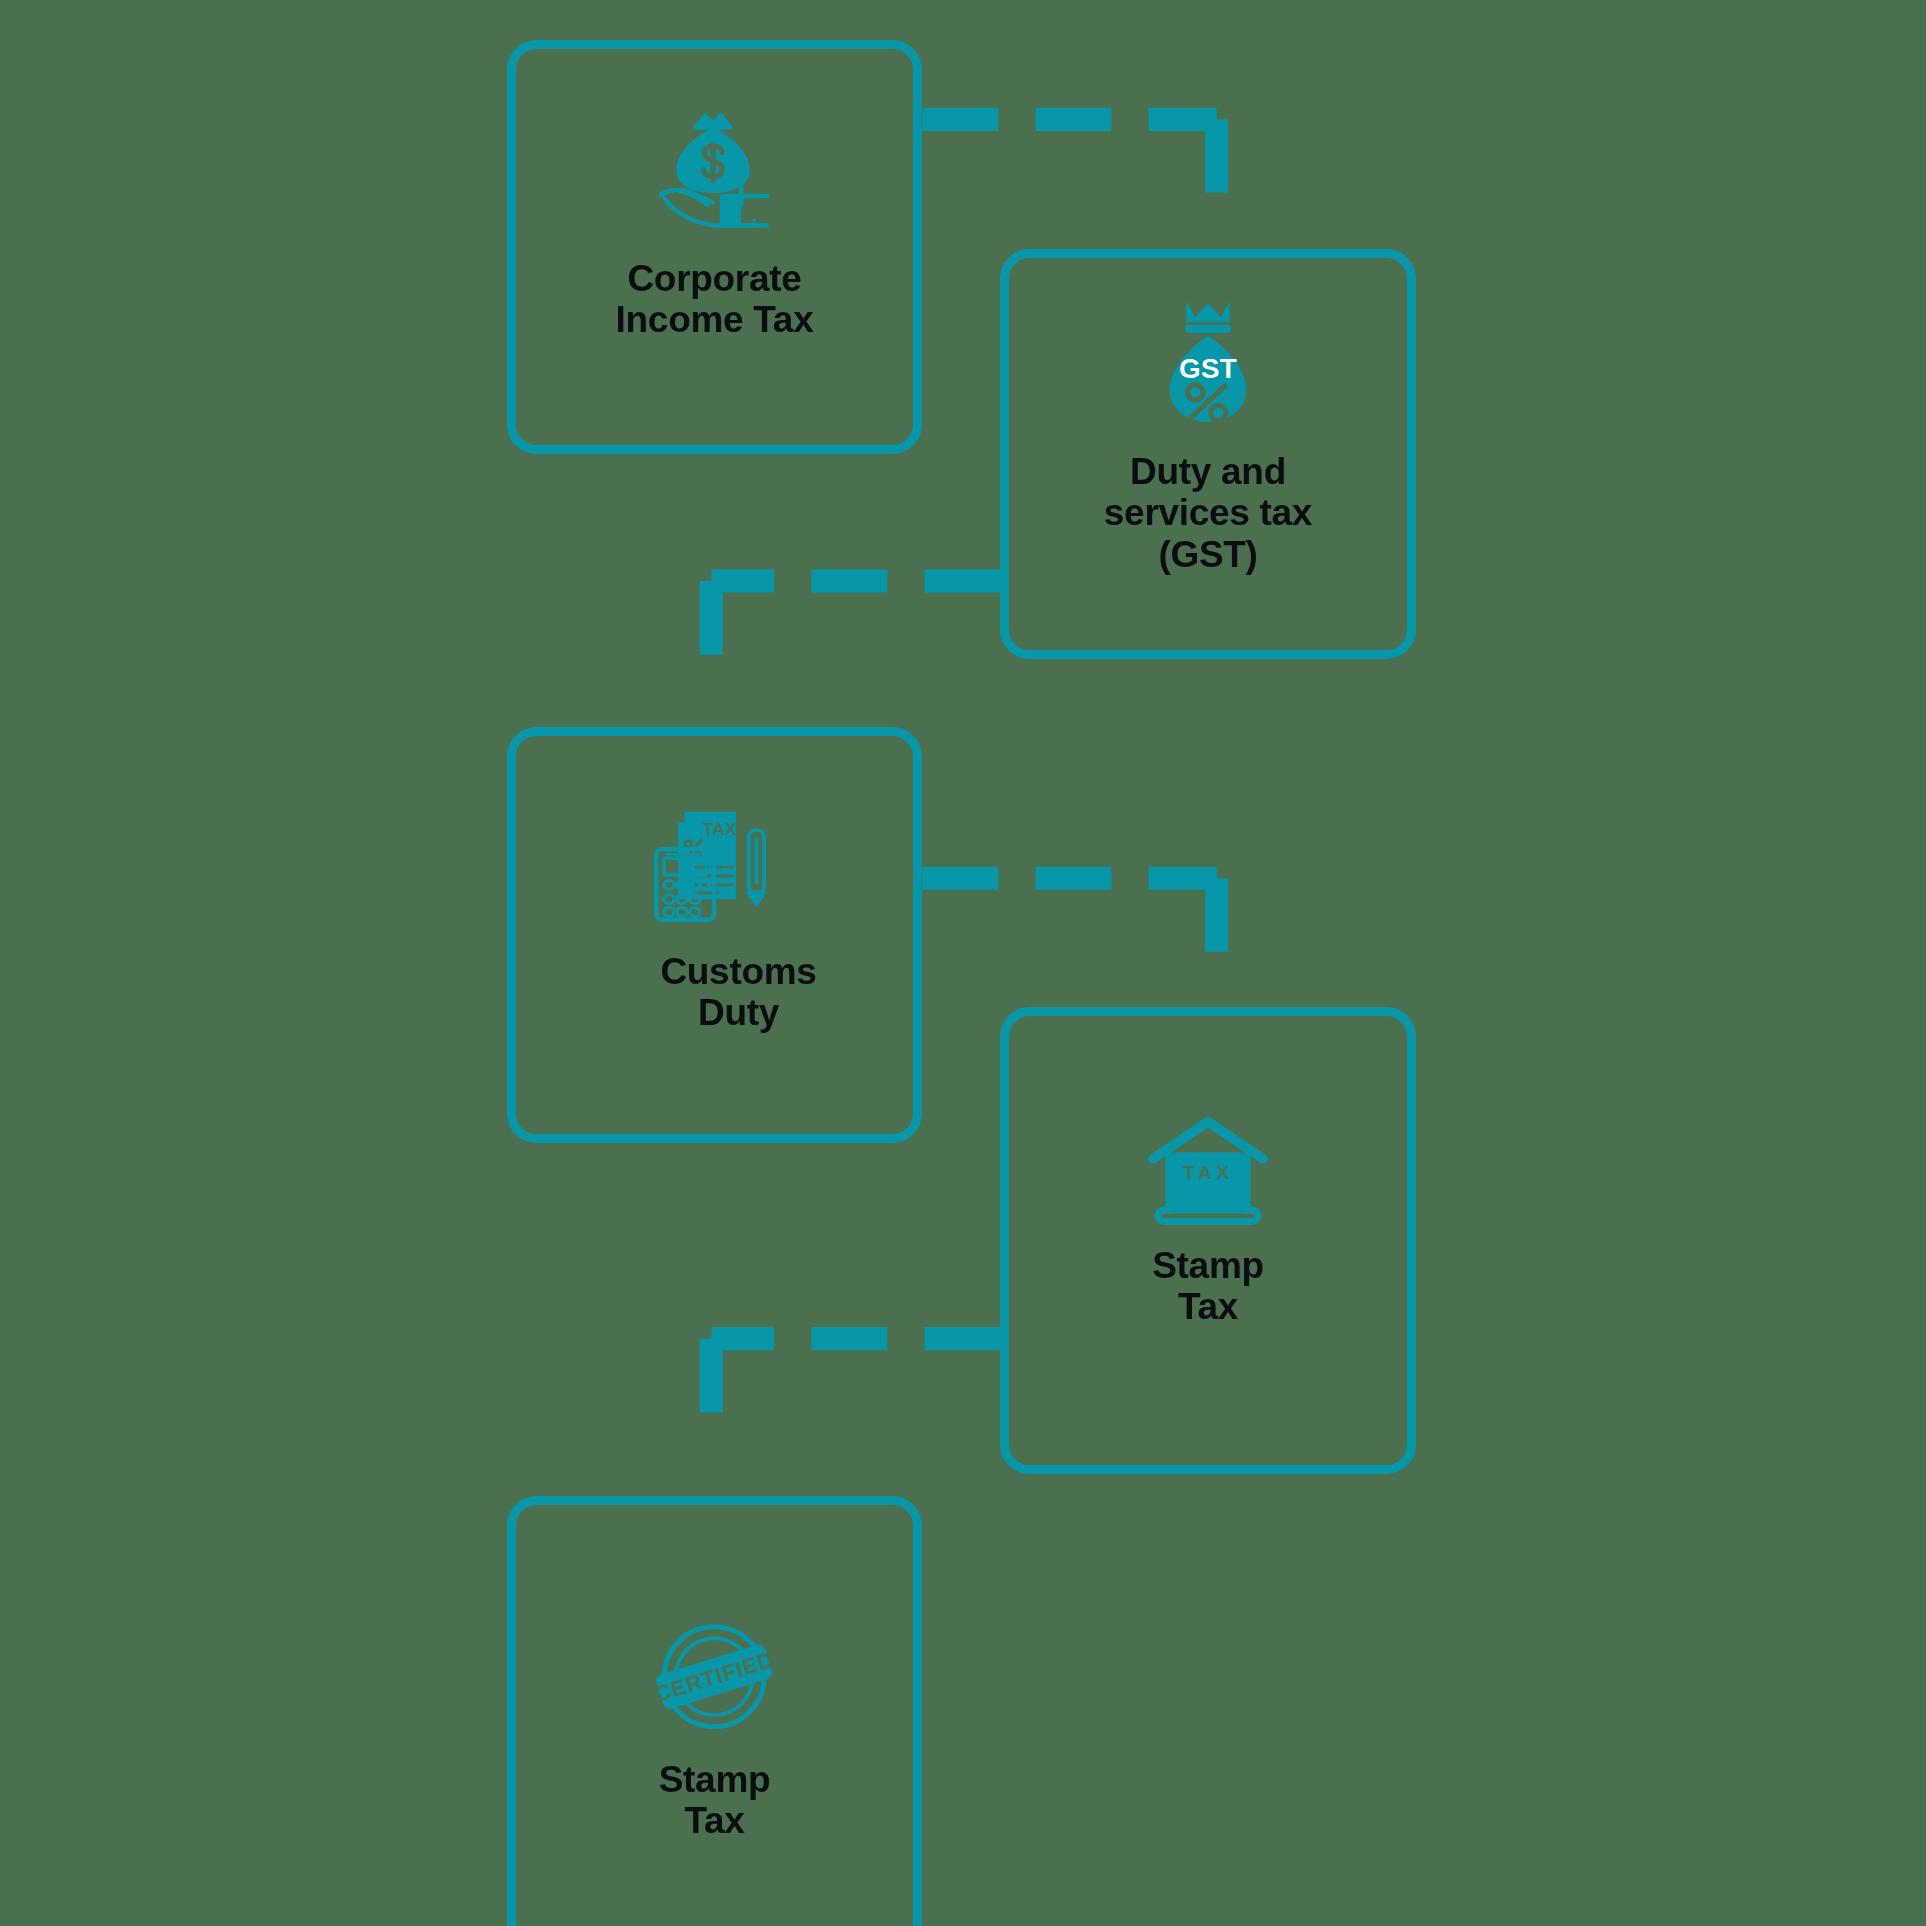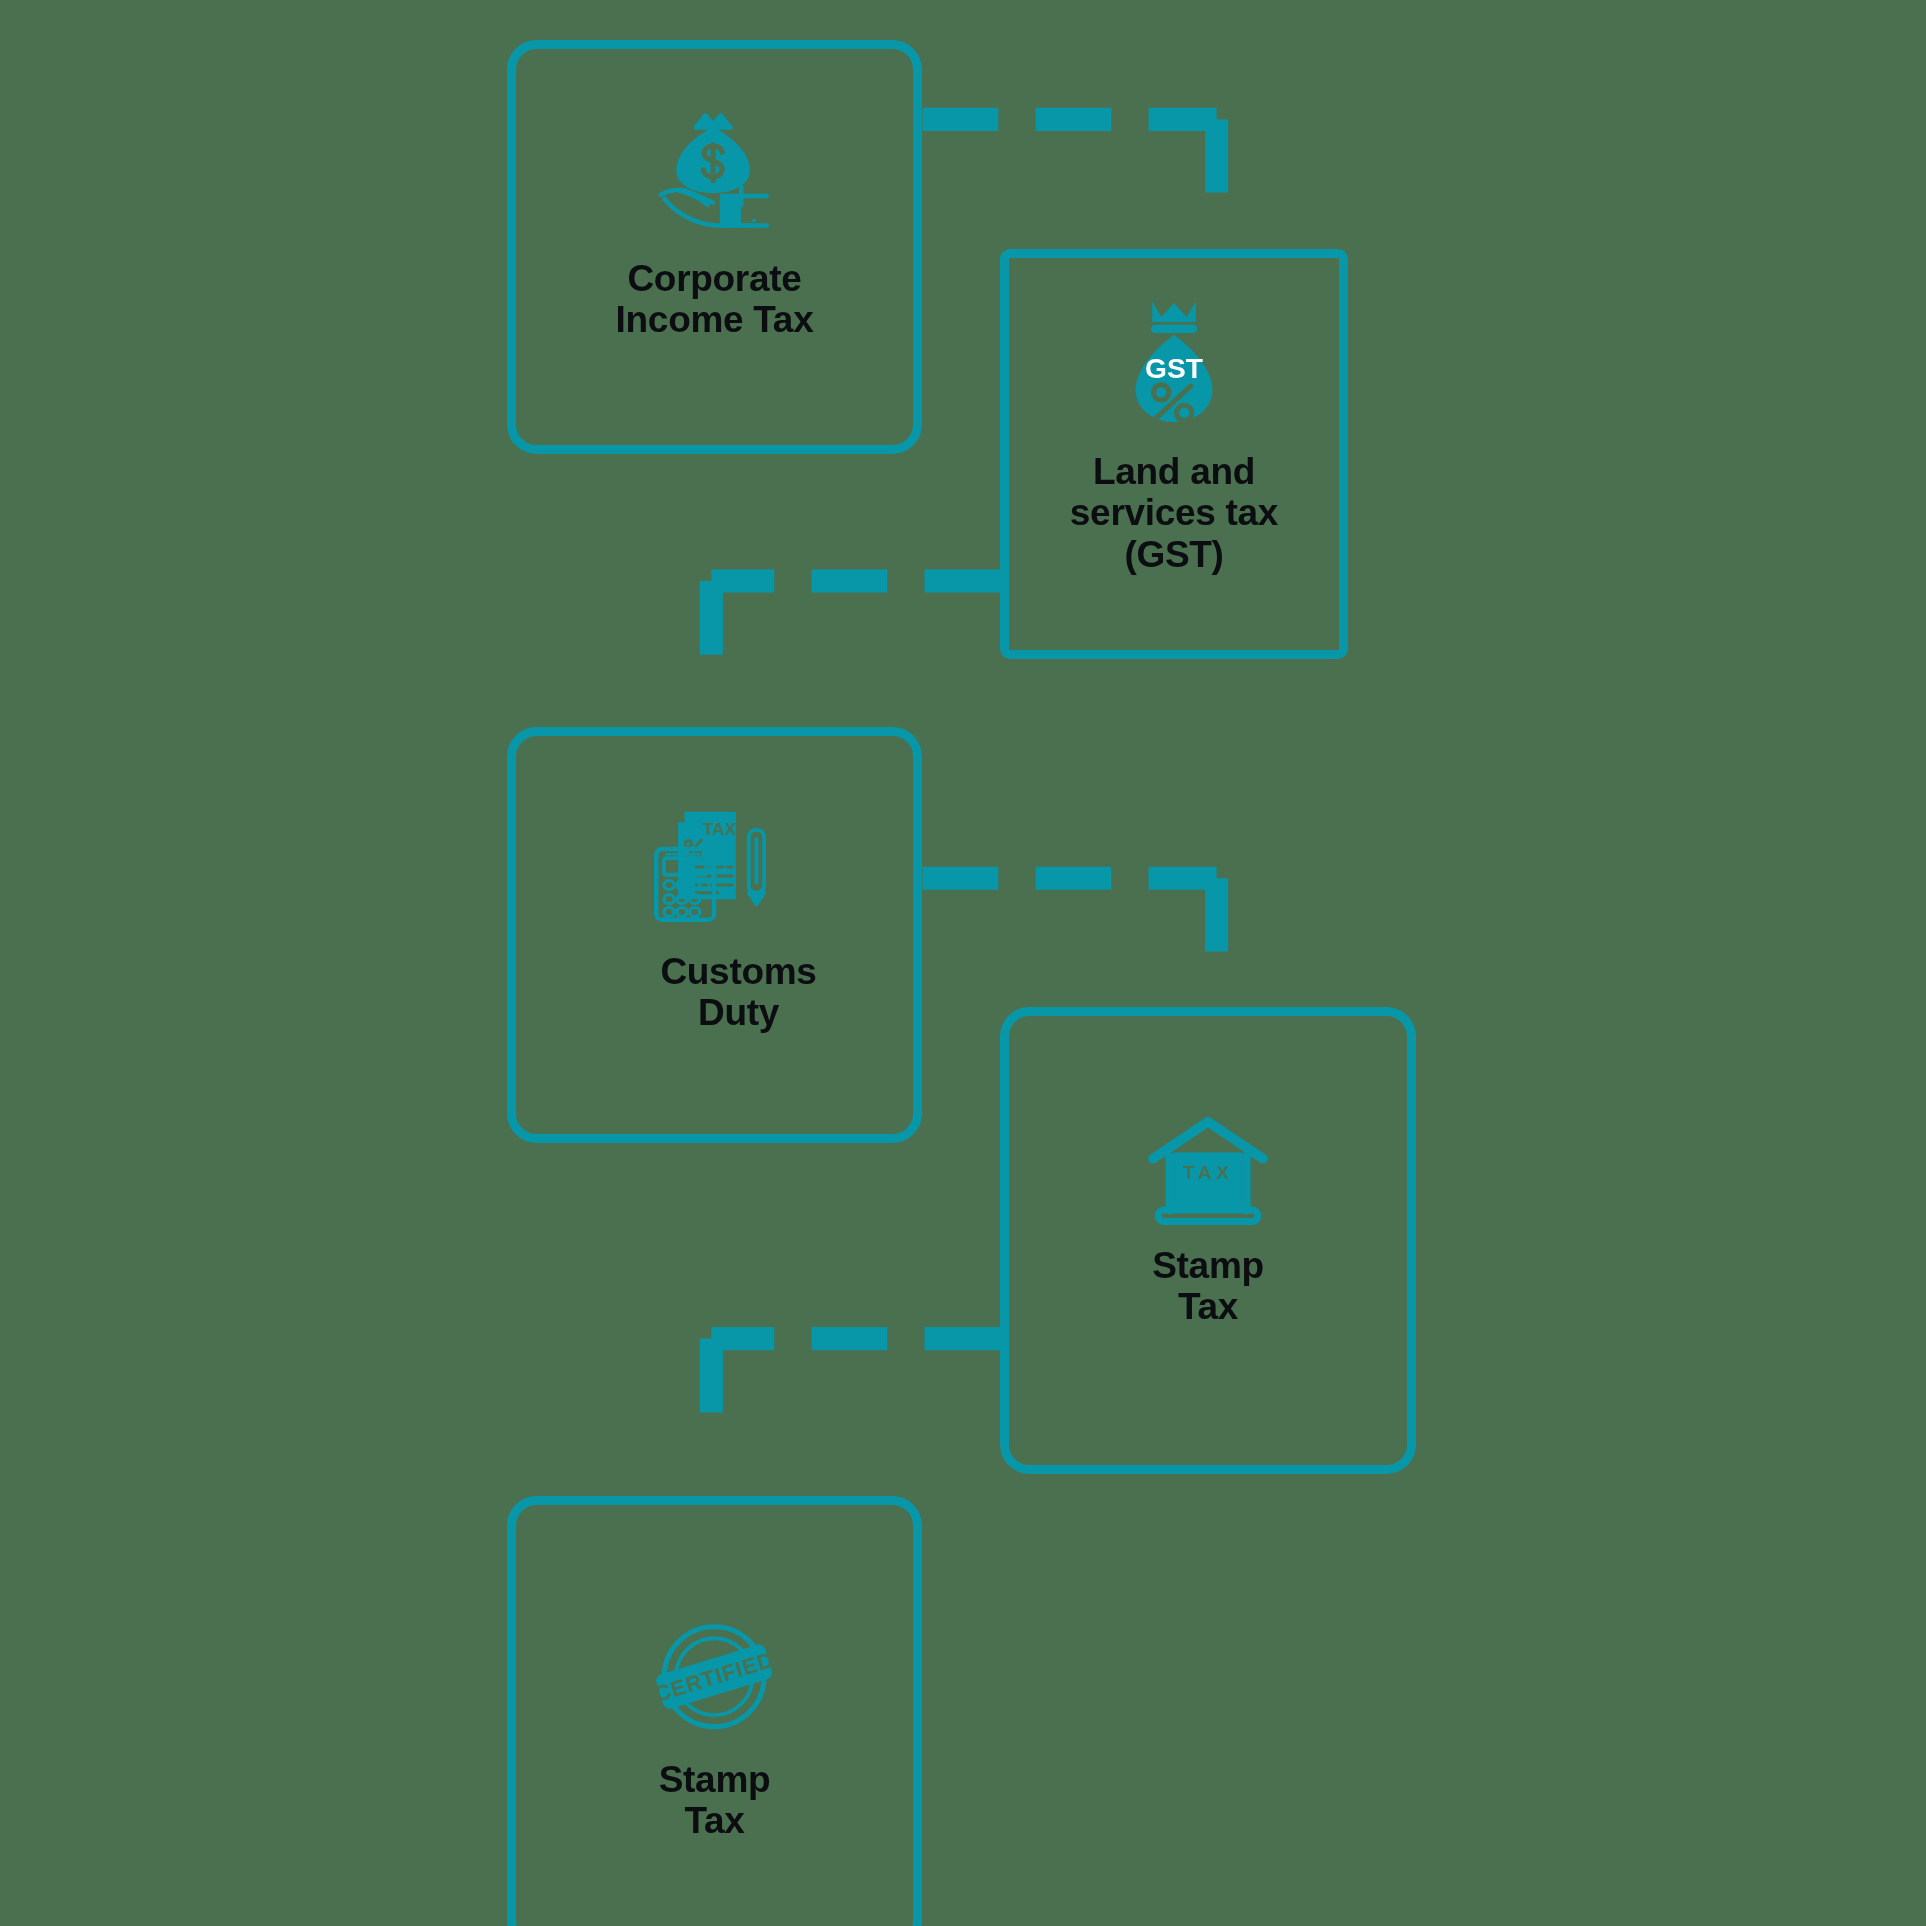--- a/index.html
+++ b/index.html
@@ -98,42 +98,42 @@
             <path d="M152,136 L196,136 M152,182 L196,182 M156,122 L156,150"></path>
             <circle cx="176" cy="174" r="3" fill="#0797a8" stroke="none"></circle>
           </g>
         </svg>
       </span>
       <div class="node-label">Corporate
 Income Tax</div>
     </div>
   </div>
 
-  <div class="node" id="node-gst" style="left:1000px;top:249px;width:348px;height:410px;border-radius:10px;">
+  <div class="node" id="node-gst" style="left:1000px;top:249px;width:416px;height:410px;">
     <div class="node-inner">
       <span class="node-icon">
         <svg width="128" height="138" viewBox="0 0 200 215">
           <g>
 
             <path d="M66,10 L80,34 L100,12 L120,34 L134,10 L134,42 L66,42 Z" fill="#0797a8"></path>
             <rect x="64" y="46" width="72" height="13" rx="6" fill="#0797a8"></rect>
 
             <path d="M100,62 C64,88 40,120 40,148 C40,178 68,198 100,198 C132,198 160,178 160,148 C160,120 136,88 100,62 Z" fill="#0797a8"></path>
 
             <text x="100" y="130" text-anchor="middle" font-family="Liberation Sans, sans-serif" font-size="44" font-weight="bold" fill="#ffffff">GST</text>
 
             <g stroke="#4a7050" stroke-width="8" fill="none" stroke-linecap="round">
               <circle cx="80" cy="152" r="12"></circle>
               <circle cx="116" cy="184" r="12"></circle>
               <line x1="126" y1="142" x2="70" y2="194"></line>
             </g>
           </g>
         </svg>
       </span>
-      <div class="node-label">Land and
+      <div class="node-label">Duty and
 services tax
 (GST)</div>
     </div>
   </div>
 
   <div class="node" id="node-cd" style="left:507px;top:727px;width:415px;height:416px;">
     <div class="node-inner">
       <span class="node-icon">
         <svg width="138" height="122" viewBox="0 0 215 190">
           <g>

